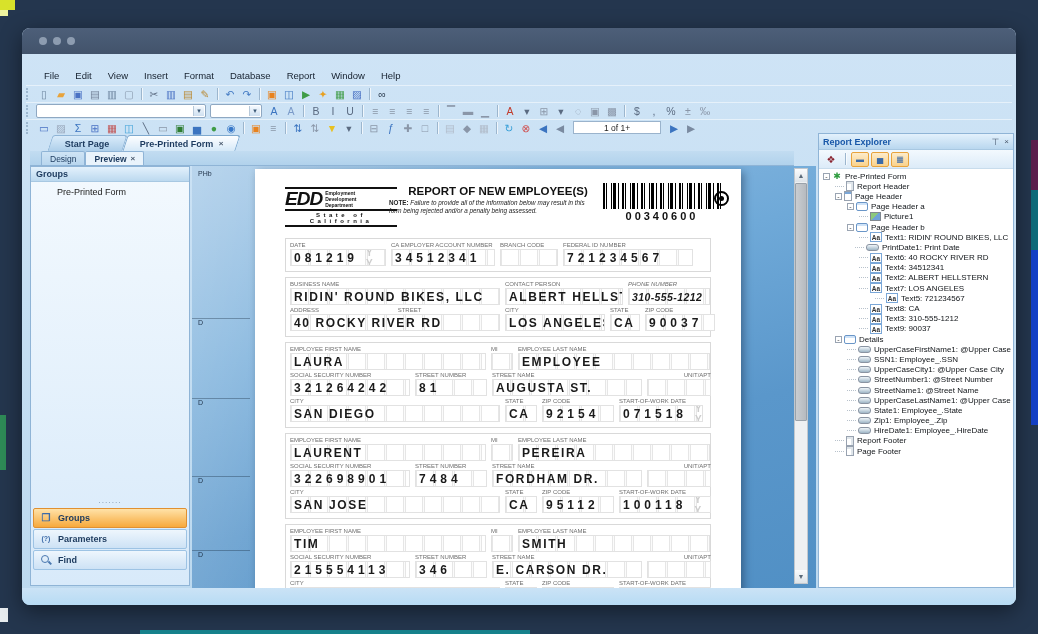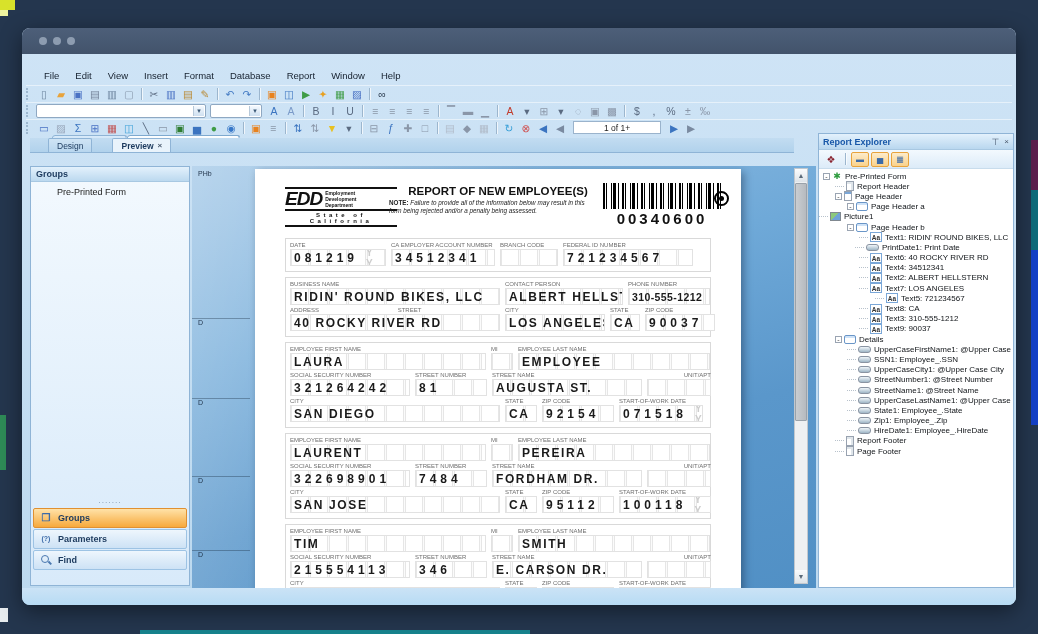--- a/index.html
+++ b/index.html
@@ -22,22 +22,22 @@
               text-align:center;color:#3c5a78;background:linear-gradient(#f4f9fe,#cfe0f0);border-left:1px solid #b7c9da;}
   .pagerbox{width:88px;height:13px;background:#fff;border:1px solid #9ab3cc;font-size:8.5px;line-height:12px;
             text-align:center;color:#222;margin:0 4px;}
   
   #doctabs{position:absolute;left:8px;top:106px;width:764px;height:17px;display:flex;align-items:flex-end;padding-left:20px;}
   .dtab{height:16px;padding:0 14px;font-size:9px;font-weight:bold;color:#1c3least;}
   .dtab{color:#1c3a5e;display:flex;align-items:center;gap:5px;transform:skewX(-18deg);border-radius:3px 3px 0 0;}
   .dtab>span{transform:skewX(18deg);white-space:nowrap;}
   .dtab.inactive{background:linear-gradient(#d9ebfa,#aecfea);border:1px solid #8fb4d6;border-bottom:none;}
   .dtab.active{background:linear-gradient(#fdfeff,#d6e9f8);border:1px solid #7ea9cf;border-bottom:none;}
-  #viewtabs{position:absolute;left:8px;top:110px;width:764px;height:15px;background:linear-gradient(#c2dcf1,#b1d2ec);
-            display:flex;align-items:flex-end;padding-left:18px;border-bottom:1px solid #8fb4d6;gap:20px;}
+  #viewtabs{position:absolute;left:8px;top:123px;width:764px;height:15px;background:linear-gradient(#c2dcf1,#b1d2ec);
+            display:flex;align-items:flex-end;padding-left:11px;border-bottom:1px solid #8fb4d6;}
   .vtab{height:14px;padding:0 8px;font-size:8.5px;color:#1c3a5e;display:flex;align-items:center;gap:4px;
         border:1px solid #8fb4d6;border-bottom:none;border-radius:2px 2px 0 0;background:linear-gradient(#cfe4f5,#b8d6ee);}
   .vtab.active{background:#e9f3fb;font-weight:bold;}
   .closex{font-size:8px;color:#4a5a6e;line-height:8px;}
   
   #groups{position:absolute;left:8px;top:138px;width:160px;height:420px;background:linear-gradient(#f3f9fe,#d8eafa);
           border:1px solid #8fb4d6;display:flex;flex-direction:column;}
   #groups .phead{height:15px;background:linear-gradient(#e3f1fc,#bcd9ef);font-size:9px;font-weight:bold;
                  color:#1c3a5e;padding:2px 5px;border-bottom:1px solid #a8c8e2;}
   #groups .plist{flex:1;font-size:9px;color:#222;padding-top:4px;}
@@ -81,21 +81,21 @@
   .eddwrap{position:absolute;left:0;top:4px;width:112px;}
   .eddrow{display:flex;gap:3px;align-items:center;border-top:2px solid #111;}
   .eddbig{font-size:19px;font-weight:bold;font-style:italic;letter-spacing:-1px;color:#111;line-height:20px;}
   .eddsmall{font-size:5px;font-weight:bold;color:#111;line-height:6px;}
   .eddstate{border-top:2px solid #111;border-bottom:2px solid #111;font-size:6px;font-weight:bold;
             letter-spacing:3.5px;color:#111;text-align:center;padding:1px 0;}
   .ftitle{position:absolute;left:118px;top:2px;width:190px;text-align:center;font-size:11.5px;font-weight:bold;color:#111;}
   .fnote{position:absolute;left:104px;top:16px;width:208px;font-size:6.3px;font-style:italic;color:#222;line-height:7.5px;}
   .barcode{position:absolute;left:318px;top:0px;width:118px;height:26px;
            background:repeating-linear-gradient(90deg,#000 0 2px,#fff 2px 3px,#000 3px 4px,#fff 4px 8px,#000 8px 9px,#fff 9px 10px,#000 10px 13px,#fff 13px 15px,#000 15px 16px,#fff 16px 19px);}
-  .bcnum{position:absolute;left:318px;top:27px;width:118px;text-align:center;font-size:15px;font-weight:bold;
+  .bcnum{position:absolute;left:318px;top:27px;width:118px;text-align:center;font-size:11px;font-weight:bold;
          letter-spacing:3px;color:#111;}
   .regmark{position:absolute;right:-18px;top:8px;width:15px;height:15px;border:2.5px solid #000;border-radius:50%;}
   .regmark::after{content:"";position:absolute;left:3px;top:3px;width:5px;height:5px;border-radius:50%;background:#000;}
   
   #explorer{position:absolute;left:796px;top:105px;width:196px;height:455px;background:#fff;
             border:1px solid #8fb4d6;display:flex;flex-direction:column;}
   #explorer .phead{height:16px;background:linear-gradient(#e3f1fc,#b9d7ef);display:flex;align-items:center;
                    padding:0 4px;border-bottom:1px solid #a8c8e2;}
   #explorer .phead .ttl{flex:1;font-size:9px;font-weight:bold;color:#1857a8;}
   .pinic{font-size:9px;color:#44566c;margin-right:5px;}
@@ -384,21 +384,21 @@
                   </div>
                 </div>
                 <div class="fld" style="width: 118px; flex: 0 0 auto;">
                   <div class="lbl">
                     <span>CONTACT PERSON</span>
                   </div>
                   <div class="comb">
                     <span class="val">ALBERT HELLSTERN</span>
                   </div>
                 </div>
-                <div class="fld" style="width: 82px; flex: 0 0 auto;">
+                <div class="fld" style="width: 82px; flex: 0 0 auto; font-style: italic;">
                   <div class="lbl">
                     <span>PHONE NUMBER</span>
                   </div>
                   <div class="comb">
                     <span class="val tight">310-555-1212</span>
                   </div>
                 </div>
               </div>
               <div class="frow">
                 <div class="fld" style="width: 210px; flex: 0 0 auto;">
@@ -757,21 +757,21 @@
           <div class="trow" style="padding-left: 16px;">
             <span class="exp">-</span>
             <span class="ti ic-pageheader"></span>
             <span>Page Header</span>
           </div>
           <div class="trow" style="padding-left: 28px;">
             <span class="exp">-</span>
             <span class="ti ic-band"></span>
             <span>Page Header a</span>
           </div>
-          <div class="trow" style="">
+          <div class="trow" style="padding-left: 40px;">
             <span class="expsp"></span>
             <span class="ti ic-picture"></span>
             <span>Picture1</span>
           </div>
           <div class="trow" style="padding-left: 28px;">
             <span class="exp">-</span>
             <span class="ti ic-band"></span>
             <span>Page Header b</span>
           </div>
           <div class="trow" style="padding-left: 40px;">

